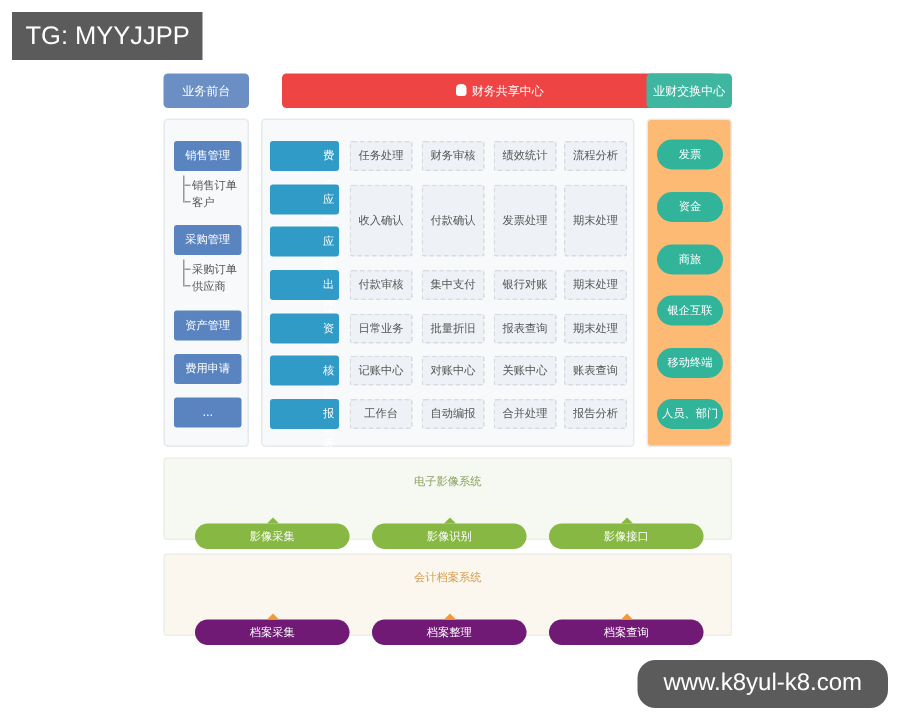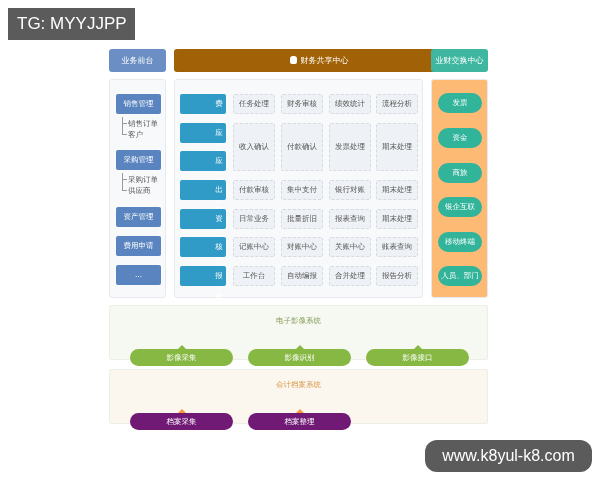--- a/index.html
+++ b/index.html
@@ -5,21 +5,21 @@
     * { box-sizing: border-box; margin: 0; padding: 0; }
     html, body { width: 600px; height: 480px; background: #ffffff; overflow: hidden; }
     body { position: relative; font-family: "DejaVu Sans", "Liberation Sans", sans-serif; color: #555; }
 
     .wm { position: absolute; background: #5b5b5b; color: #fff; font-family: "Liberation Sans", sans-serif; }
     .wm-tl { left: 8px; top: 8px; width: 127px; height: 32px; font-size: 17px; line-height: 32px; padding-left: 9px; }
     .wm-br { left: 425px; top: 440px; width: 167px; height: 32px; font-size: 16px; line-height: 32px; text-align: center; border-radius: 12px; }
 
     .hdr { position: absolute; top: 49px; height: 23px; border-radius: 3px; color: #fff; font-size: 8px; text-align: center; line-height: 23px; }
     .hdr-left { left: 109px; width: 57px; background: #6b8fc4; }
-    .hdr-mid { left: 174px; width: 290px; background: #a16207; }
+    .hdr-mid { left: 188px; width: 290px; background: #ef4444; }
     .hdr-right { left: 431px; width: 57px; background: #3fb7a0; }
     .hdr-mid .bag { display: inline-block; width: 7px; height: 8px; background: #fff; border-radius: 3px 3px 2px 2px; vertical-align: -1px; margin-right: 4px; }
 
     .panel { position: absolute; top: 79px; height: 219px; border: 1px solid #e6e9ee; border-radius: 3px; }
     .panel-left { left: 109px; width: 57px; background: #f7f9fb; }
     .panel-mid { left: 174px; width: 249px; background: #f7f9fb; }
     .panel-right { left: 431px; width: 57px; background: #fdba74; }
 
     .lbtn { position: absolute; left: 6px; width: 45px; height: 20px; background: #5a84bf; color: #fff; font-size: 7.5px; line-height: 20px; text-align: center; border-radius: 2px; }
     .sub { position: absolute; left: 18px; font-size: 7.5px; color: #555; line-height: 11px; }
@@ -131,15 +131,16 @@
   <div class="sys-title">电子影像系统</div>
   <div class="pill" style="left:20px">影像采集</div>
   <div class="pill" style="left:138px">影像识别</div>
   <div class="pill" style="left:256px">影像接口</div>
 </div>
 
 <div class="sys sys-orange">
   <div class="sys-title">会计档案系统</div>
   <div class="pill" style="left:20px">档案采集</div>
   <div class="pill" style="left:138px">档案整理</div>
+  <div class="pill" style="left:256px">档案查询</div>
 </div>
 
 <div class="wm wm-br">www.k8yul-k8.com</div>
 
 </body></html>

